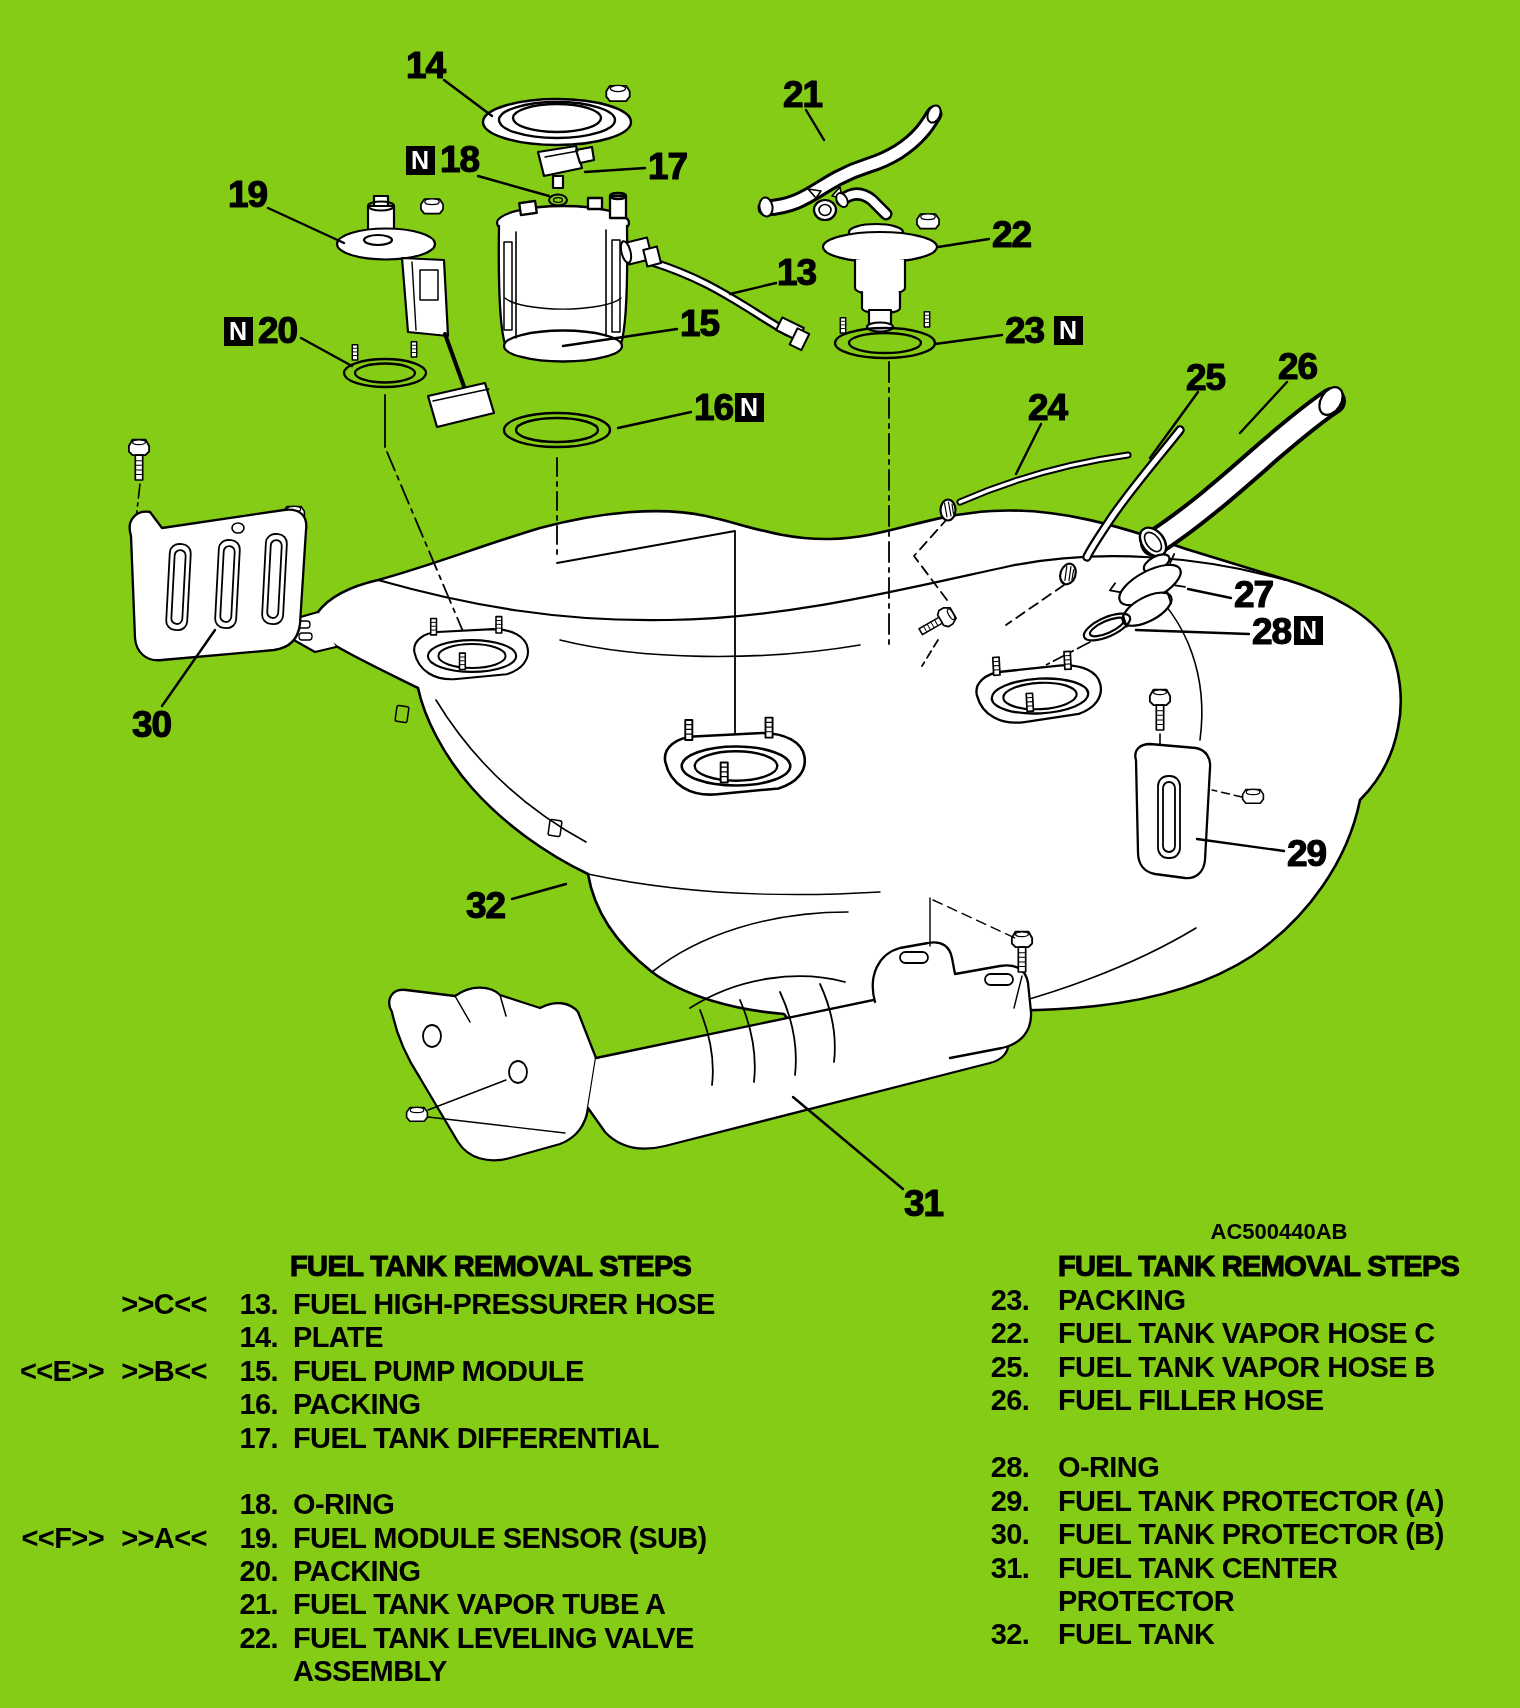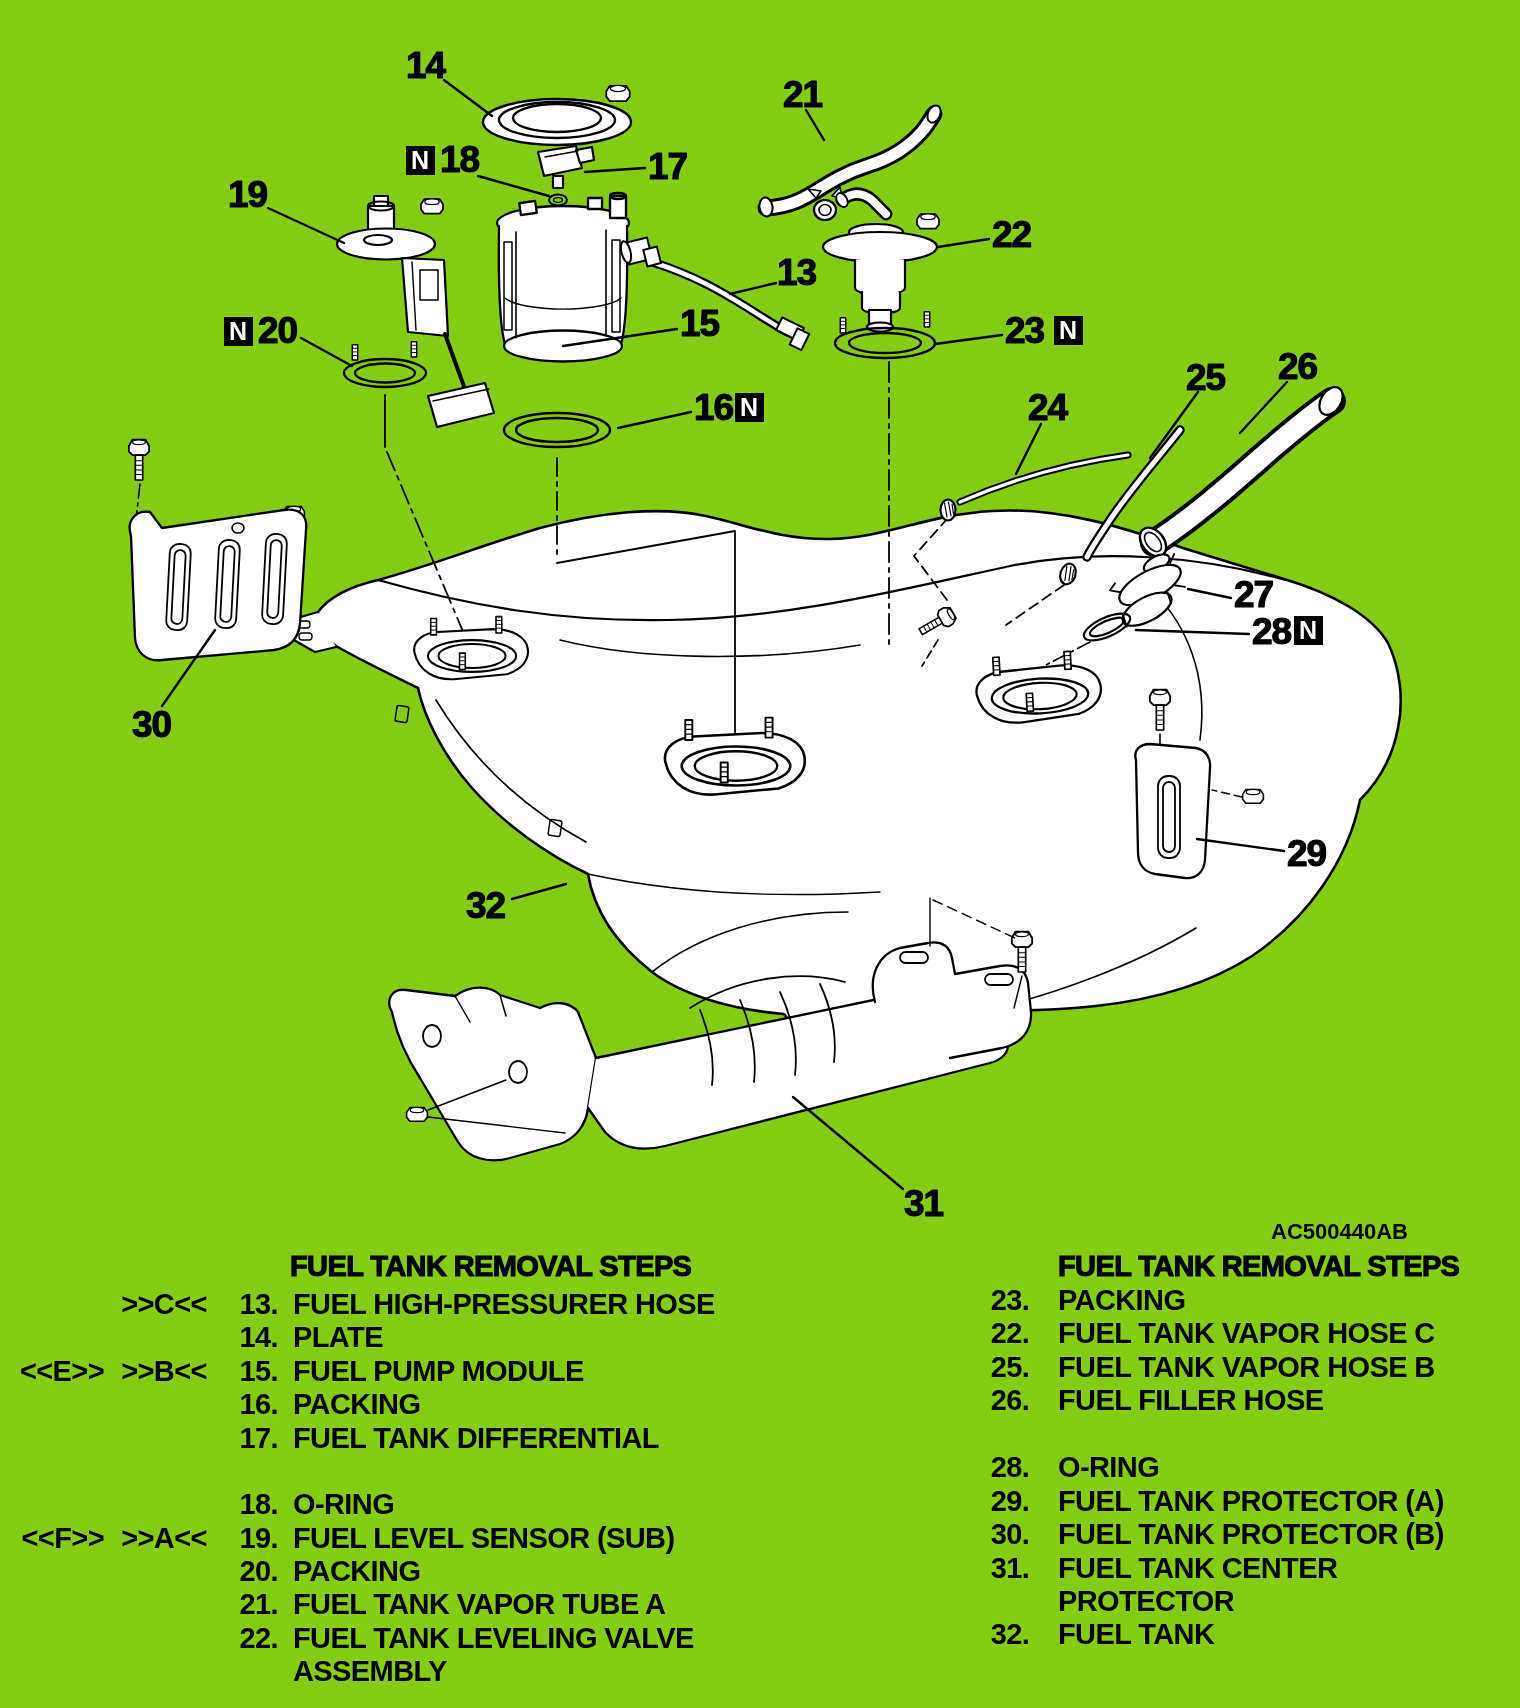--- a/index.html
+++ b/index.html
@@ -11,21 +11,21 @@
   .steps{position:absolute;left:0;top:0;width:100%;height:100%;
          font-weight:bold;font-size:29px;line-height:29px;white-space:nowrap;letter-spacing:-0.6px}
   .hdr{position:absolute;-webkit-text-stroke:1.1px #000}
   .lrow{position:absolute;left:0;width:100%;height:31px}
   .pre{position:absolute;left:8px;width:96px;text-align:right}
   .mk{position:absolute;left:118px;width:92px;text-align:center}
   .no{position:absolute;left:212px;width:66px;text-align:right}
   .tx{position:absolute;left:293px}
   .rno{position:absolute;left:975px;width:70px;text-align:center}
   .rtx{position:absolute;left:1058px}
-  .figcode{position:absolute;left:1150px;top:1219px;width:258px;text-align:right;
+  .figcode{position:absolute;left:1150px;top:1219px;width:258px;text-align:center;
            font-size:22px;font-weight:bold;letter-spacing:0}
 </style>
 </head>
 <body>
 
 <div class="page">
 
 <svg width="1520" height="1220" viewBox="0 0 1520 1220">
 <defs>
   <g id="nut">
@@ -376,21 +376,21 @@
     <span class="tx">FUEL TANK DIFFERENTIAL</span>
   </div>
   <div class="lrow" style="top:1490px">
     <span class="no">18.</span>
     <span class="tx">O-RING</span>
   </div>
   <div class="lrow" style="top:1524px">
     <span class="pre">&lt;&lt;F&gt;&gt;</span>
     <span class="mk">&gt;&gt;A&lt;&lt;</span>
     <span class="no">19.</span>
-    <span class="tx">FUEL LEVEL SENSOR (SUB)</span>
+    <span class="tx">FUEL MODULE SENSOR (SUB)</span>
   </div>
   <div class="lrow" style="top:1557px">
     <span class="no">20.</span>
     <span class="tx">PACKING</span>
   </div>
   <div class="lrow" style="top:1590px">
     <span class="no">21.</span>
     <span class="tx">FUEL TANK VAPOR TUBE A</span>
   </div>
   <div class="lrow" style="top:1624px">

